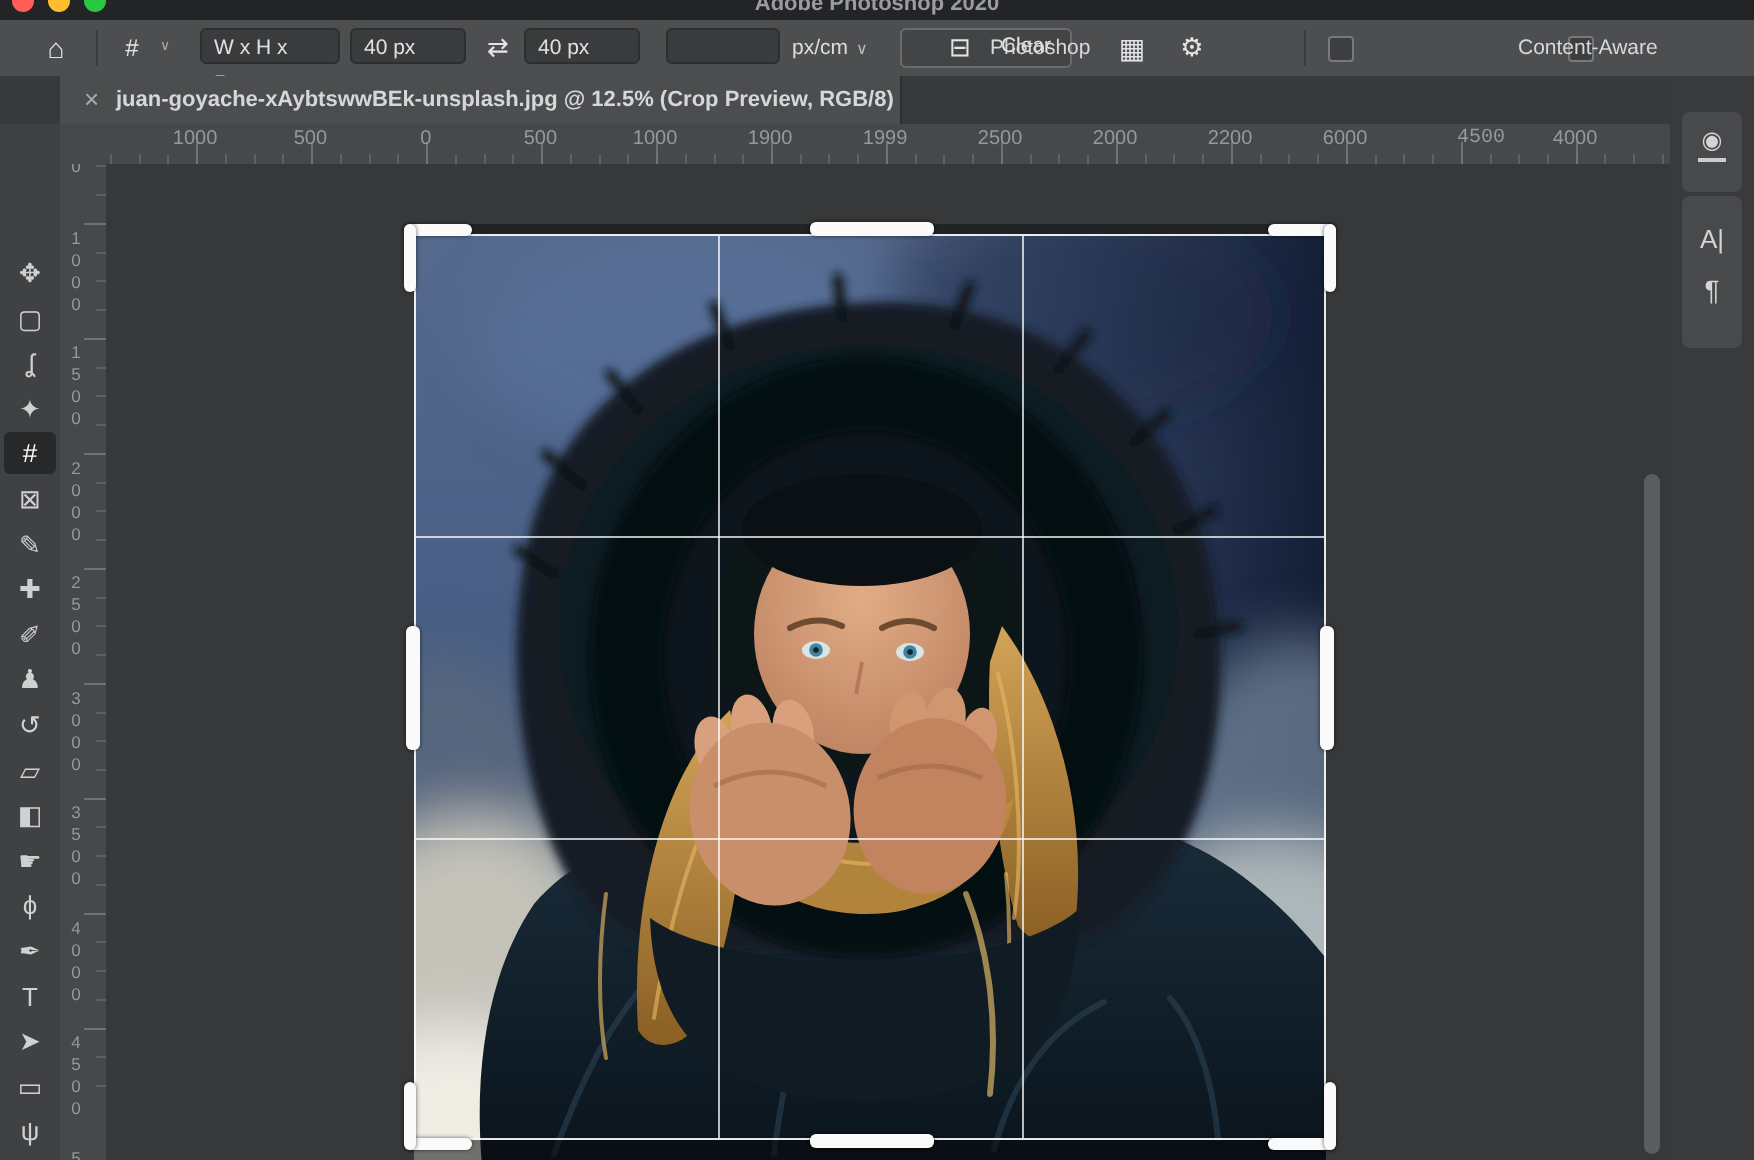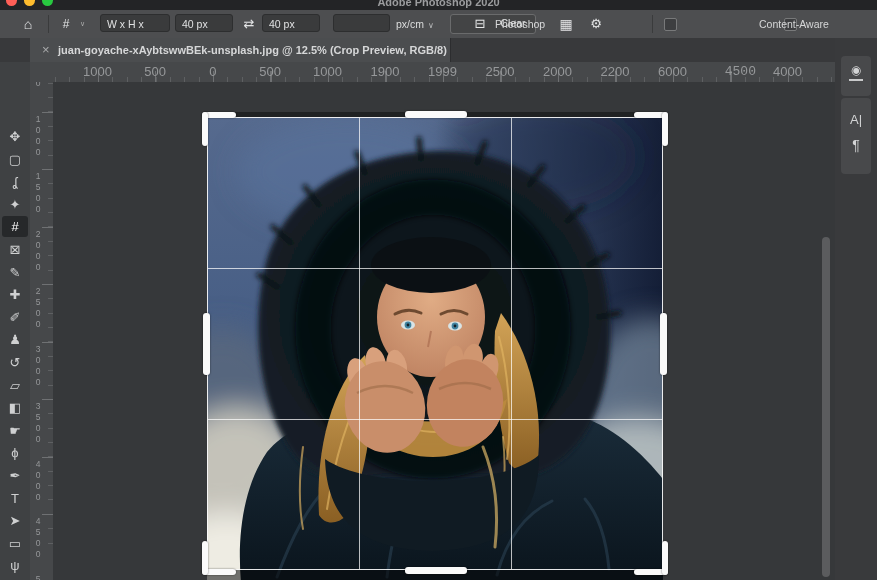--- a/index.html
+++ b/index.html
@@ -37,21 +37,21 @@
   .tool.sel{background:#26282a;border-radius:3px;color:#fff;}
   
   #corner{position:absolute;left:30px;top:62px;width:23px;height:20px;background:#46484a;
           border-right:1px solid #303133;border-bottom:1px solid #303133;}
   #hruler{position:absolute;left:53px;top:62px;width:782px;height:20px;background:#46484a;
           border-bottom:1px solid #303133;overflow:hidden;
           background-image:
             repeating-linear-gradient(to right, #6f7173 0 1px, transparent 1px 57.5px),
             repeating-linear-gradient(to right, #5e6062 0 1px, transparent 1px 14.37px);
           background-size:100% 11px,100% 5px;background-position:45px bottom,2px bottom;background-repeat:no-repeat;}
-  .hlabel{position:absolute;top:2px;transform:translateX(-52%);font-size:13px;color:#96989a;}
+  .hlabel{position:absolute;top:2px;transform:translateX(-52%);font-size:10px;color:#96989a;}
   #vruler{position:absolute;left:30px;top:82px;width:23px;height:498px;background:#46484a;
           border-right:1px solid #303133;overflow:hidden;
           background-image:
             repeating-linear-gradient(to bottom, #6f7173 0 1px, transparent 1px 57.5px),
             repeating-linear-gradient(to bottom, #5e6062 0 1px, transparent 1px 14.37px);
           background-size:11px 100%,5px 100%;background-position:right -28px,right -28px;background-repeat:no-repeat;}
   .vlabel{position:absolute;left:0;width:16px;text-align:center;font-size:8.5px;line-height:11px;
           color:#96989a;white-space:pre;}
   
   #canvas{position:absolute;left:53px;top:82px;width:782px;height:498px;background:#36383a;overflow:hidden;}

